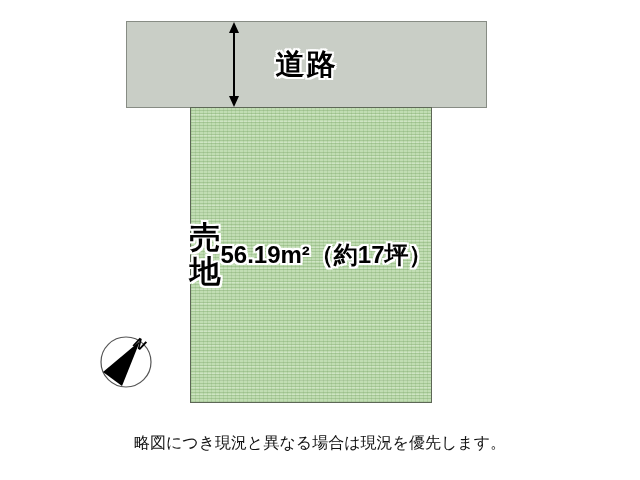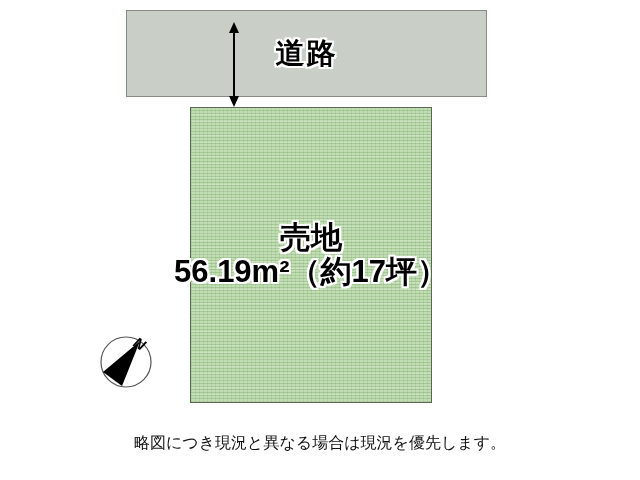--- a/index.html
+++ b/index.html
@@ -12,21 +12,21 @@
     position: relative;
     width: 640px;
     height: 480px;
     background: #ffffff;
     overflow: hidden;
   }
   
   .road {
     position: absolute;
     left: 126px;
-    top: 10px;
+    top: 21px;
     width: 359px;
     height: 85px;
     background: #c9cec6;
     border: 1px solid #878c84;
     display: flex;
     align-items: center;
     justify-content: center;
   }
   .road-label {
     font-size: 29px;
@@ -59,32 +59,31 @@
     top: 107px;
     width: 240px;
     height: 294px;
     background-color: #c1ddb3;
     background-image:
       repeating-linear-gradient(0deg,  rgba(110,155,90,0.32) 0 1px, rgba(0,0,0,0) 1px 3px),
       repeating-linear-gradient(90deg, rgba(120,165,100,0.22) 0 1px, rgba(0,0,0,0) 1px 4px),
       repeating-linear-gradient(0deg,  rgba(255,255,255,0.22) 0 1px, rgba(0,0,0,0) 1px 7px);
     border: 1px solid #5d6756;
     display: flex;
-    flex-direction: column;
     align-items: center;
     justify-content: center;
   }
   .plot-title {
     font-size: 31px;
     font-weight: 700;
     color: #000;
     line-height: 34px;
   }
   .plot-size {
-    font-size: 31px;
+    font-size: 24px;
     font-weight: 700;
     color: #000;
     line-height: 34px;
     white-space: nowrap;
   }
   
   .compass-svg {
     position: absolute;
     left: 98px;
     top: 334px;

